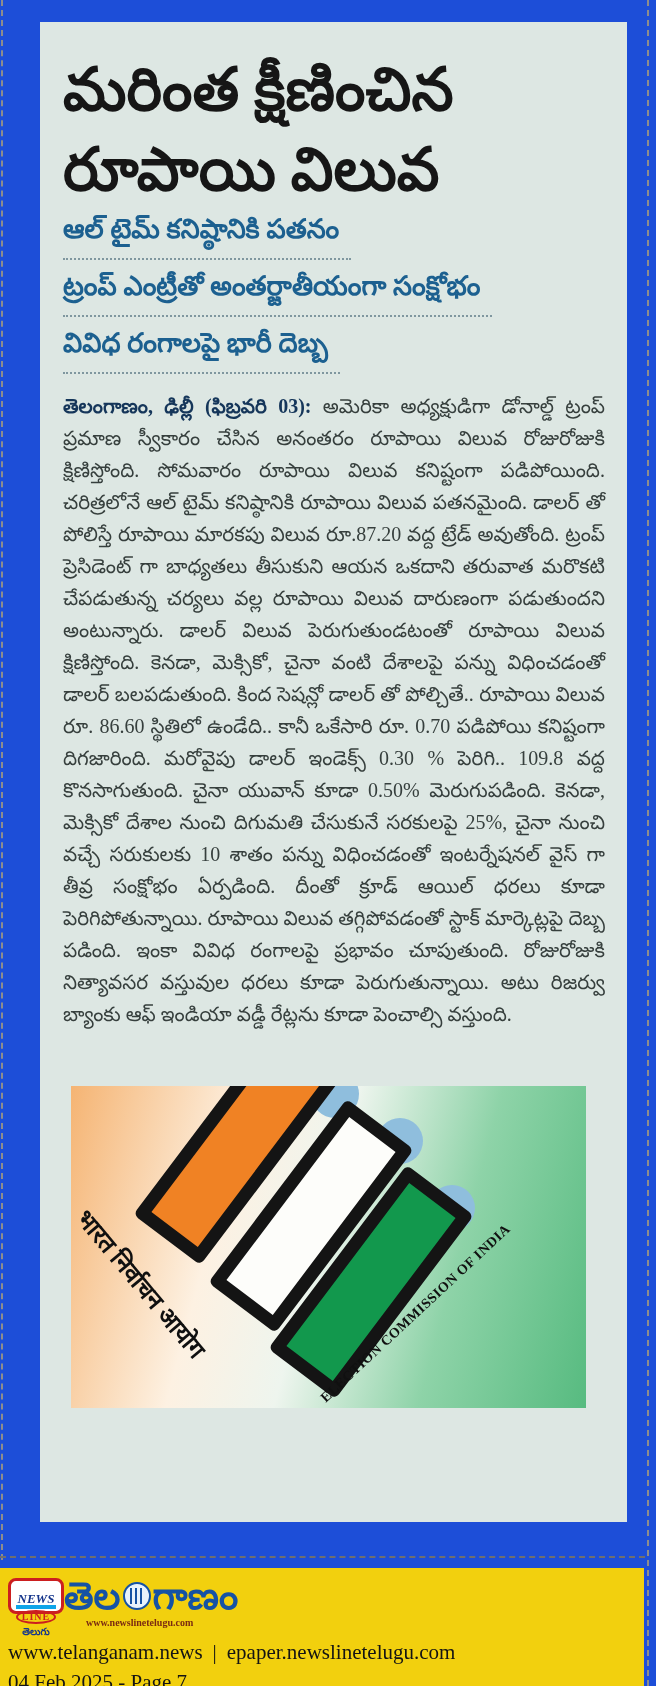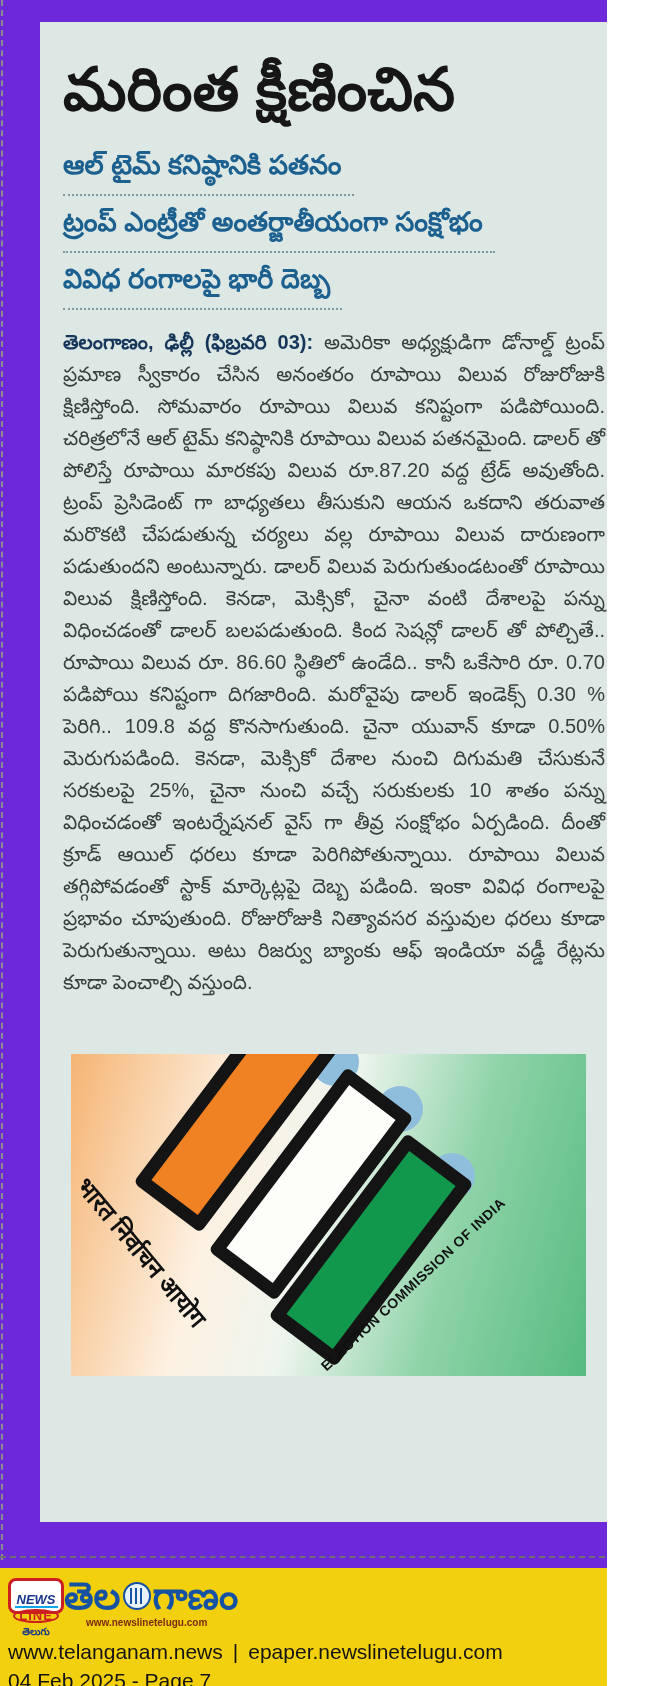--- a/index.html
+++ b/index.html
@@ -1,31 +1,31 @@
 <!DOCTYPE html>
 <html><head>
 <meta charset="utf-8">
 <style>
   html,body { margin:0; padding:0; background:#ffffff; }
   .page {
-    position:relative; width:607px; height:1686px; overflow:hidden;
-    background:#6d28d9; font-family:Liberation Sans, sans-serif;
+    position:relative; width:656px; height:1686px; overflow:hidden;
+    background:#1d4ed8; font-family:Liberation Serif, serif;
   }
   
   .edge-left  { position:absolute; left:1px;  top:0; height:1560px; width:0; border-left:2px dashed #8d8d8d; }
   .edge-right { position:absolute; left:647px; top:0; height:1686px; width:0; border-left:2px dashed #8d8d8d; }
   .hr-dashed  { position:absolute; left:0; top:1556px; width:645px; height:0; border-top:2px dashed #6f6f6f; }
 
   
   .article {
     position:absolute; left:40px; top:22px; width:587px; height:1500px;
     background:#dde7e3; box-sizing:border-box; padding:28px 22px 0 23px;
   }
   .headline { font-size:60px; font-weight:700; color:#161616; line-height:80px; }
-  .subheads { margin-top:20px; }
+  .subheads { margin-top:4px; }
   .subhead  { display:block; margin-bottom:11px; }
   .subhead > span {
     display:inline-block; font-size:27px; font-weight:700; color:#1c6090;
     padding-bottom:7px; padding-right:12px; border-bottom:2px dotted #7f979f;
   }
   .body-para {
     margin:16px 0 0 0; text-align:justify; font-size:20px; line-height:32px;
     color:#363f3d;
   }
   .dateline { font-weight:700; color:#15365a; }
@@ -63,24 +63,24 @@
     background:#f2d00e; box-sizing:border-box; padding:10px 0 0 8px; color:#141414;
   }
   .logo-row { display:flex; align-items:flex-start; }
   .newsline-stack { text-align:center; }
   .newsline-box {
     width:56px; height:36px; background:#ffffff; border:3px solid #cc1f1f; border-radius:8px;
     display:flex; flex-direction:column; align-items:center; justify-content:center; box-sizing:border-box;
   }
   .newsline-news {
     font-size:13px; font-weight:900; font-style:italic; color:#16368c; line-height:13px;
-    border-bottom:2px solid #0ea5e9; padding:0 2px;margin-top:24px;
+    border-bottom:4px solid #0ea5e9; padding:0 2px;margin-top:24px;
   }
   .newsline-line {
-    margin-top:1px; font-size:13px; font-weight:900; color:#cc1f1f; letter-spacing:1px; line-height:10px;
+    margin-top:1px; font-size:10px; font-weight:900; color:#cc1f1f; letter-spacing:1px; line-height:10px;
     border:2px solid #cc1f1f; border-radius:50%; padding:0 4px;
   }
   .newsline-lang { margin-top:12px; font-size:10px; font-weight:700; color:#16368c; }
   .masthead-stack { }
   .masthead { display:flex; align-items:center; color:#1552a4; font-weight:800; font-size:38px; line-height:36px; }
   .masthead-emblem {
     width:28px; height:28px; border-radius:50%; border:2px solid #1552a4;
     background:#e8f2fb; margin:0 2px; box-sizing:border-box; display:flex; align-items:center; justify-content:center;
   }
   .emblem-bars {
@@ -97,20 +97,21 @@
 
 <div class="page">
 
   <div class="edge-left"></div>
   <div class="edge-right"></div>
 
   <div class="article">
 
     <div class="headline">
       <div>మరింత క్షీణించిన</div>
+      <div>రూపాయి విలువ</div>
     </div>
 
     <div class="subheads">
       <div class="subhead">
         <span>ఆల్ టైమ్ కనిష్ఠానికి పతనం</span>
       </div>
       <div class="subhead">
         <span>ట్రంప్ ఎంట్రీతో అంతర్జాతీయంగా సంక్షోభం</span>
       </div>
       <div class="subhead">

